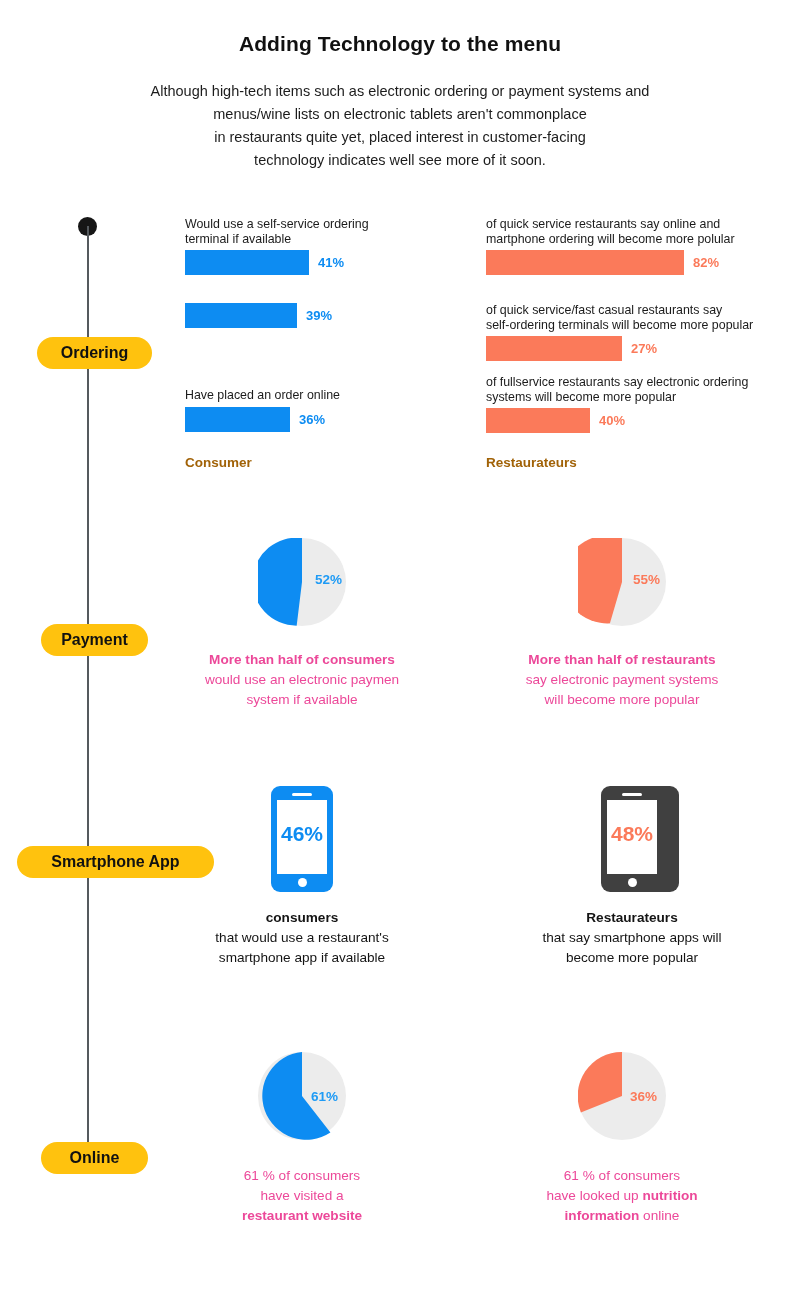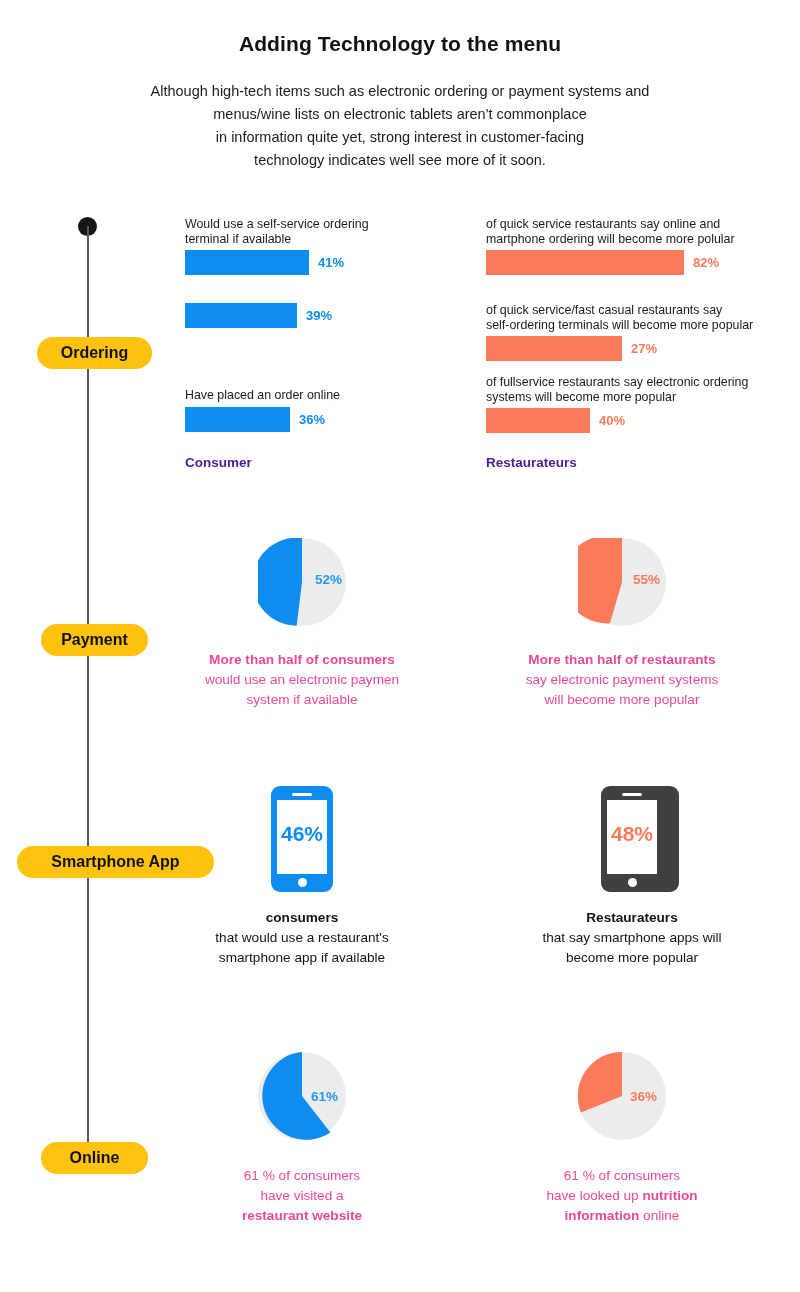--- a/index.html
+++ b/index.html
@@ -52,21 +52,21 @@
   .bar-row{display:flex;align-items:center;}
   .bar{height:25px;}
   .bar.blue{background:#0d8cf2;}
   .bar.orange{background:#FB7A5A;}
   .bar-val{
     font-size:13px;font-weight:bold;margin-left:9px;
   }
   .bar-val.blue{color:#0d8cf2;}
   .bar-val.orange{color:#FB7A5A;}
   .col-caption{
-    position:absolute;font-size:13.5px;font-weight:bold;color:#4c1d95;
+    position:absolute;font-size:13.5px;font-weight:bold;color:#a16207;
   }
 
   
   .pie-wrap{position:absolute;}
   .pie{position:relative;width:88px;height:88px;}
   .pie svg{display:block;}
   .pie-val{
     position:absolute;font-size:13.5px;font-weight:bold;
   }
   .pie-val.blue{color:#1f9bf5;}
@@ -108,21 +108,21 @@
 </style>
 </head>
 <body>
 
 <div class="canvas">
 
   <div class="title">Adding Technology to the menu</div>
   <div class="subtitle">
     <div>Although high-tech items such as electronic ordering or payment systems and</div>
     <div>menus/wine lists on electronic tablets aren't commonplace</div>
-    <div>in information quite yet, strong interest in customer-facing</div>
+    <div>in restaurants quite yet, placed interest in customer-facing</div>
     <div>technology indicates well see more of it soon.</div>
   </div>
 
   <div class="timeline-dot"></div>
   <div class="timeline-line"></div>
 
   <div class="stage-badge" style="left:37px;top:337px;width:115px;">Ordering</div>
   <div class="stage-badge" style="left:41px;top:624px;width:107px;">Payment</div>
   <div class="stage-badge" style="left:17px;top:846px;width:197px;">Smartphone App</div>
   <div class="stage-badge" style="left:41px;top:1142px;width:107px;">Online</div>

